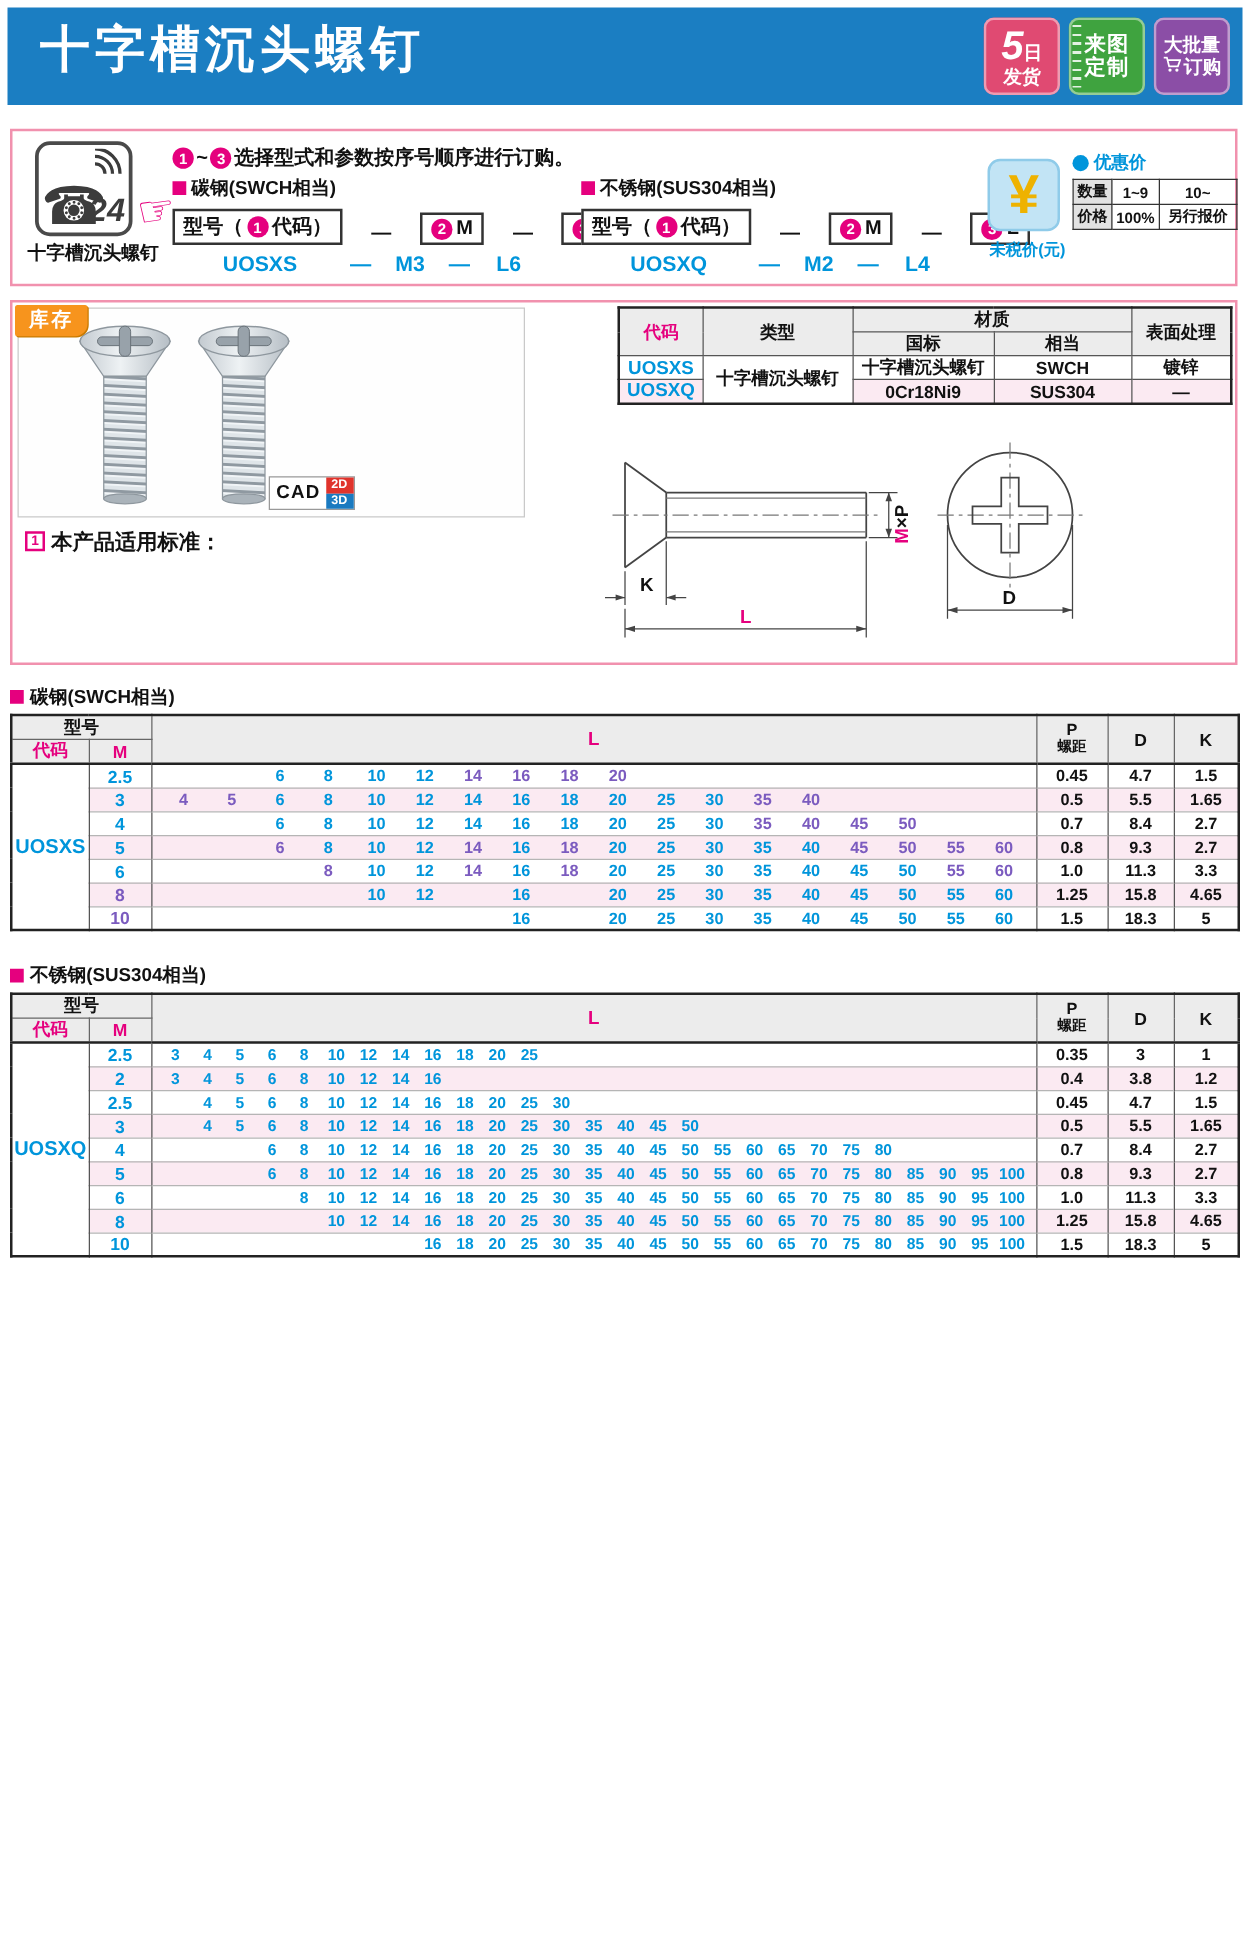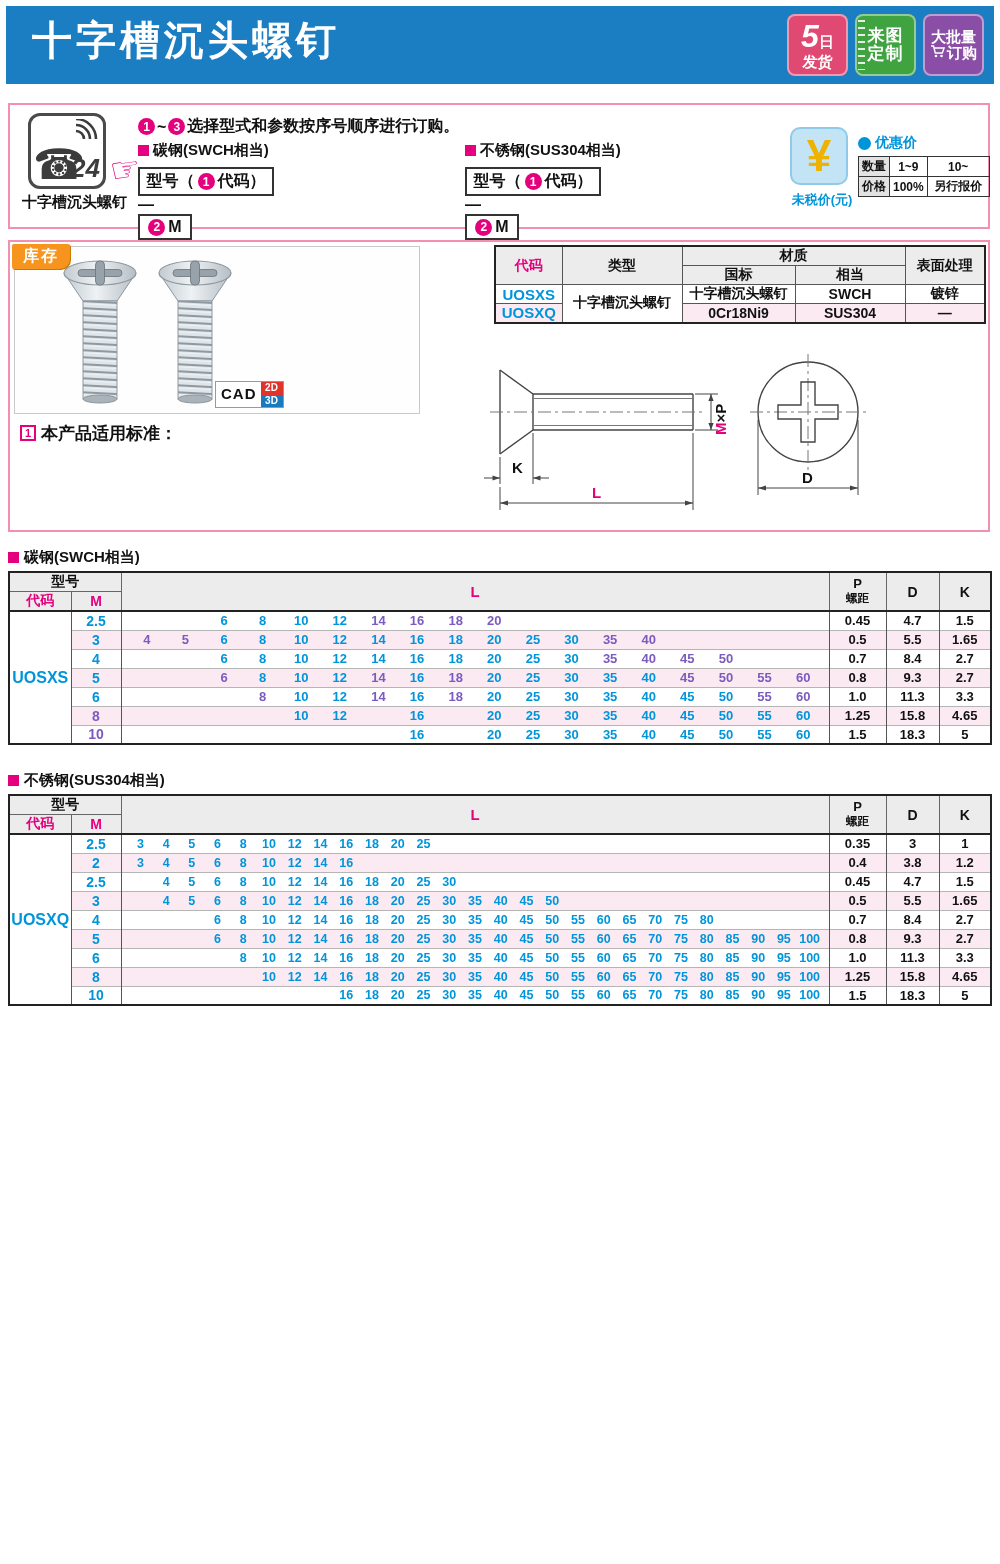--- a/index.html
+++ b/index.html
@@ -42,35 +42,35 @@
   .phone-caption{font-size:15px;font-weight:bold;margin-top:4px;white-space:nowrap;}
   .hand{position:absolute;left:100px;top:44px;font-size:34px;color:var(--magenta);transform:rotate(-8deg);}
   .order-instruction{position:absolute;left:128px;top:11px;font-size:16px;font-weight:bold;display:flex;align-items:center;gap:2px;white-space:nowrap;}
   .cnum{display:inline-flex;width:17px;height:17px;border-radius:50%;background:var(--magenta);color:#fff;
         font-size:12px;font-weight:bold;align-items:center;justify-content:center;flex:0 0 auto;}
   .order-col{position:absolute;top:36px;width:330px;}
   .order-col.c1{left:128px;}
   .order-col.c2{left:455px;}
   .bullet-line{display:flex;align-items:center;gap:4px;font-size:15px;font-weight:bold;}
   .sq{width:11px;height:11px;background:var(--magenta);flex:0 0 auto;}
-  .boxrow{display:flex;align-items:flex-start;gap:0;margin-top:7px;font-weight:bold;flex-direction:column;}
+  .boxrow{display:flex;align-items:flex-end;gap:23px;margin-top:7px;font-weight:bold;}
   .obox{border:2px solid #333;background:#fff;padding:2px 7px;font-size:16px;display:flex;align-items:center;gap:3px;white-space:nowrap;}
   .obox.w1{width:136px;justify-content:center;}
   .obox.w2{width:54px;justify-content:center;}
   .odash{font-size:16px;font-weight:bold;}
   .ex{display:flex;align-items:center;margin-top:6px;color:var(--blue);font-size:17px;font-weight:bold;}
   .ex span{text-align:center;}
   .ex .e1{width:140px;} .ex .ed{width:21px;} .ex .e2{width:58px;} .ex .e3{width:58px;}
 
   
   .price-block{position:absolute;left:780px;top:16px;width:196px;}
   .yen-box{position:absolute;left:0;top:6px;width:58px;height:58px;background:#c2e4f5;border:2px solid #8fcbe9;border-radius:10px;
            display:flex;align-items:center;justify-content:center;font-size:44px;font-weight:bold;color:#eeb200;}
   .tax-label{position:absolute;left:-8px;top:70px;width:80px;text-align:center;color:var(--blue);font-size:13px;font-weight:bold;white-space:nowrap;}
-  .deal{position:absolute;left:68px;top:13px;}
+  .deal{position:absolute;left:68px;top:0;}
   .deal-title{display:flex;align-items:center;gap:4px;color:var(--blue);font-size:14px;font-weight:bold;}
   .deal-dot{width:13px;height:13px;border-radius:50%;background:var(--blue);}
   .price-table{border-collapse:collapse;margin-top:4px;}
   .price-table td{border:1px solid #333;font-size:12px;font-weight:bold;padding:1px 3px;text-align:center;white-space:nowrap;}
   .price-table td.hd{background:#e2e2e2;width:38px;}
   .price-table td.v1{width:44px;} .price-table td.v2{min-width:62px;}
 
   
   .info-box{position:absolute;left:8px;top:240px;width:982px;height:292px;border:2px solid var(--pink-border);background:#fff;}
   .photo-frame{position:absolute;left:4px;top:4px;width:406px;height:168px;border:1px solid #c9c9c9;background:#fefefe;}

